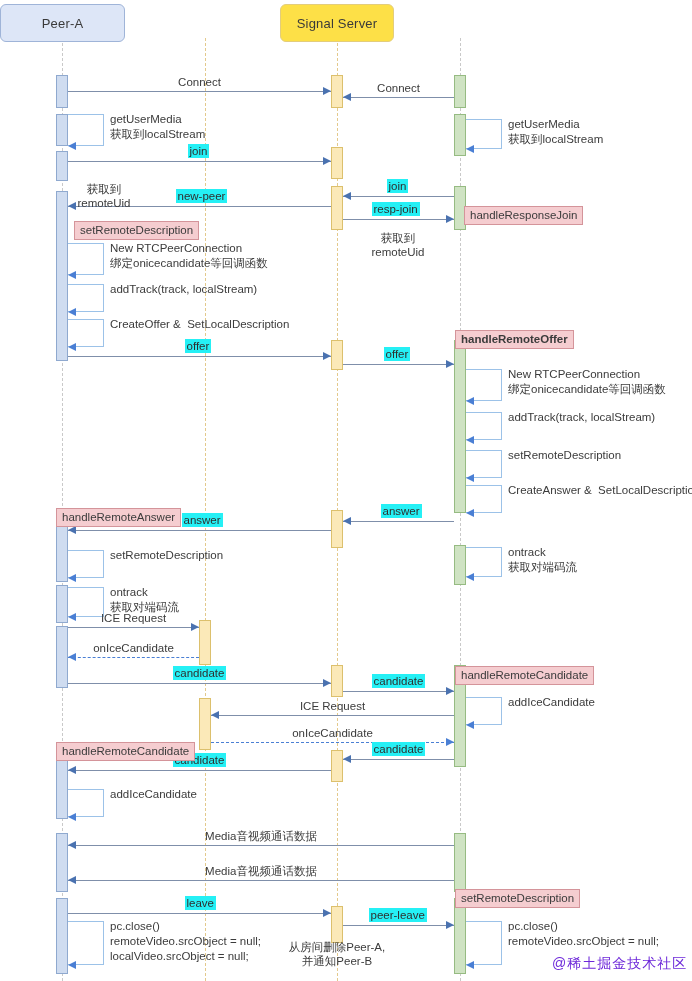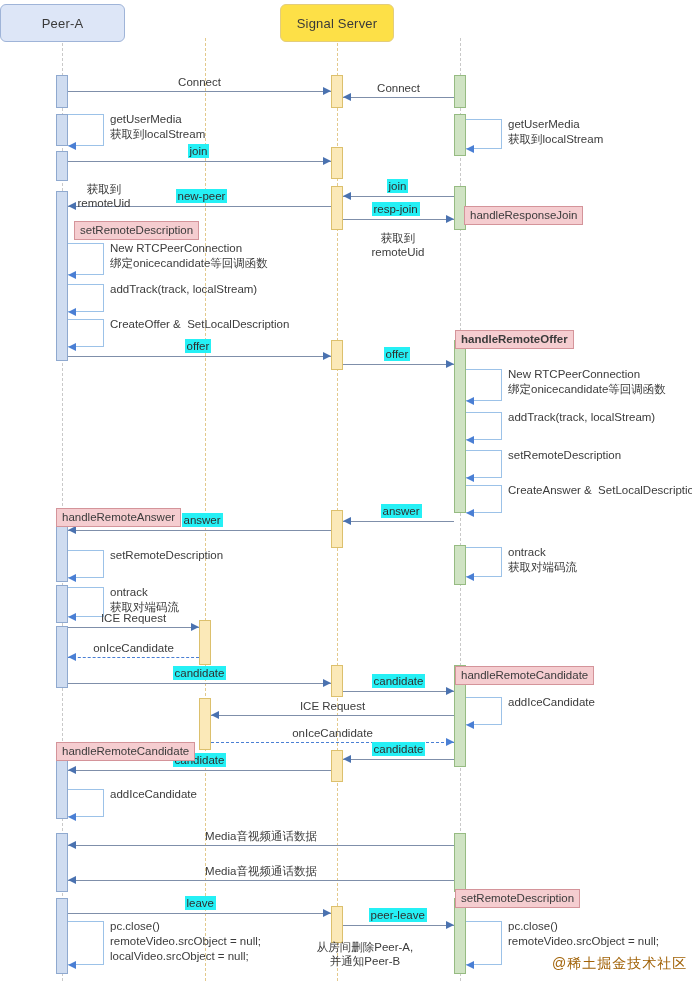--- a/index.html
+++ b/index.html
@@ -48,21 +48,21 @@
   
   .tag{position:absolute;font-size:11.5px;color:#2f2f2f;background:#25f0f5;
        padding:0 2px;line-height:14px;white-space:nowrap;}
 
   
   .handler{position:absolute;box-sizing:border-box;
            background:#f5cdd0;border:1px solid #d4949a;
            font-size:11.5px;color:#3b3b3b;line-height:17px;height:19px;
            padding:0 5px;white-space:nowrap;}
 
-  .watermark{position:absolute;font-size:14px;color:#a16207;letter-spacing:1px;white-space:nowrap;}
+  .watermark{position:absolute;font-size:14px;color:#6d28d9;letter-spacing:1px;white-space:nowrap;}
 </style>
 </head>
 <body>
 
 <div id="stage">
     <div class="lifeline" style="left: 62px; top: 38px; height: 943px;"></div>
     <div class="lifeline warm" style="left: 205px; top: 38px; height: 943px;"></div>
     <div class="lifeline warm" style="left: 337px; top: 38px; height: 943px;"></div>
     <div class="lifeline" style="left: 460px; top: 38px; height: 943px;"></div>
     <div class="self" style="left: 68px; top: 114px; width: 36px; height: 32px;"></div>
@@ -220,21 +220,21 @@
     <div class="handler" style="left: 74px; top: 221px;">setRemoteDescription</div>
     <div class="handler" style="left: 455px; top: 330px; font-weight: bold;">handleRemoteOffer</div>
     <div class="handler" style="left: 56px; top: 508px;">handleRemoteAnswer</div>
     <div class="handler" style="left: 455px; top: 666px;">handleRemoteCandidate</div>
     <div class="handler" style="left: 56px; top: 742px;">handleRemoteCandidate</div>
     <div class="handler" style="left: 455px; top: 889px;">setRemoteDescription</div>
     <div class="lbl c" style="left: 104px; top: 182px; text-align: center;">获取到
 remoteUid</div>
     <div class="lbl c" style="left: 398px; top: 231px; text-align: center;">获取到
 remoteUid</div>
-    <div class="lbl c" style="left: 337px; top: 940px; text-align: center; margin-left: 28px;">从房间删除Peer-A,
+    <div class="lbl c" style="left: 337px; top: 940px; text-align: center;">从房间删除Peer-A,
 并通知Peer-B</div>
     <div class="actor blue" style="left: 0px; top: 4px; width: 125px;">
       <span>Peer-A</span>
     </div>
     <div class="actor yellow" style="left: 280px; top: 4px; width: 114px;">
       <span>Signal Server</span>
     </div>
     <div class="watermark" style="left: 552px; top: 955px;">@稀土掘金技术社区</div>
   </div>
 

